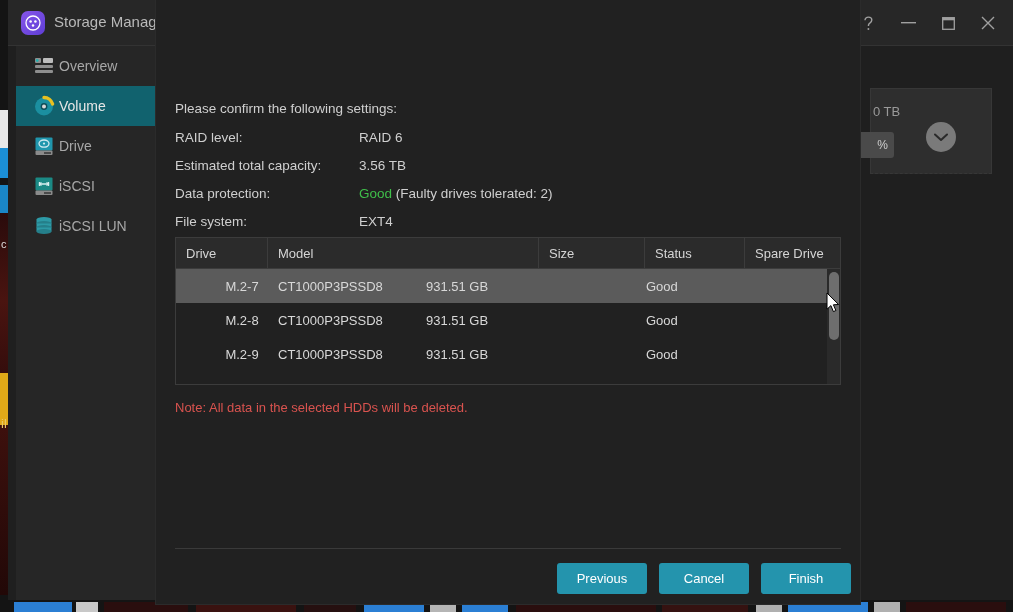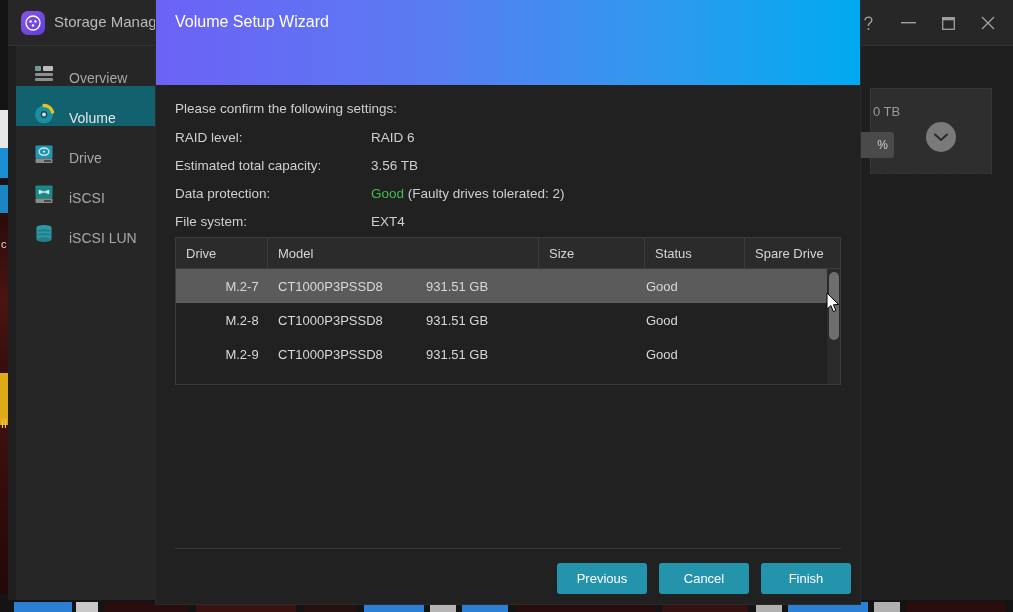--- a/index.html
+++ b/index.html
@@ -63,22 +63,22 @@
     color: #a0a0a0; font-size: 15px; line-height: 1;
   }
   .win-btn svg { display: block; }
 
   
   .sidebar {
     position: absolute; left: 8px; top: 46px; width: 152px; height: 554px;
     background: #262626;
   }
   .side-item {
-    position: relative; height: 40px; display: flex; align-items: flex-end;
-    padding-left: 16px; gap: 13px;
+    position: relative; height: 40px; display: flex; align-items: center;
+    padding-left: 16px; gap: 3px;
   }
   .side-item.active { background: #11626e; }
   .side-label { font-size: 14px; color: #a7a7a7; white-space: nowrap; }
   .side-item.active .side-label { color: #e6e6e6; }
   .side-ico { width: 24px; height: 24px; flex: 0 0 24px; }
   .side-ico svg { display: block; }
 
   
   .bg-card {
     position: absolute; left: 862px; top: 88px; width: 122px; height: 86px;
@@ -112,21 +112,21 @@
     font-size: 16px; color: #ffffff;
   }
   .dlg-body { position: absolute; left: 0; top: 85px; width: 704px; height: 572px; }
 
   .confirm-line {
     position: absolute; left: 19px; top: 16px;
     font-size: 13.5px; color: #cfcfcf;
   }
   .spec-row { position: absolute; left: 19px; height: 22px; font-size: 13.5px; }
   .spec-label { position: absolute; left: 0; color: #cfcfcf; white-space: nowrap; }
-  .spec-value { position: absolute; left: 196px; color: #cfcfcf; white-space: nowrap; }
+  .spec-value { position: absolute; left: 184px; color: #cfcfcf; white-space: nowrap; }
   .spec-value .good { color: #3fbf4a; }
 
   
   .tbl-wrap {
     position: absolute; left: 19px; top: 152px; width: 666px; height: 148px;
     border: 1px solid #3c3c3c; overflow: hidden; background: #212121;
   }
   .tbl-head {
     position: relative; height: 31px; background: #2b2b2b;
     border-bottom: 1px solid #3c3c3c; display: flex;
@@ -327,23 +327,20 @@
     <div class="bg-pct">%</div>
     <div class="bg-chevron">
       <svg width="14" height="9" viewBox="0 0 14 9">
         <path d="M1 1.5 L7 7 L13 1.5" fill="none" stroke="#2a2a2a" stroke-width="2" stroke-linecap="round" stroke-linejoin="round"></path>
       </svg>
     </div>
   </div>
 
   <div class="dialog">
 
-    <div class="dlg-header">
-      <div class="dlg-title">Volume Setup Wizard</div>
-    </div>
 
     <div class="dlg-body">
 
       <div class="confirm-line">Please confirm the following settings:</div>
 
       <div class="spec-row" style="top:45px;">
         <span class="spec-label">RAID level:</span>
         <span class="spec-value">RAID 6</span>
       </div>
 
@@ -396,20 +393,21 @@
             <span class="td td-size">931.51 GB</span>
             <span class="td td-status">Good</span>
           </div>
         </div>
 
         <div class="scroll-track">
           <div class="scroll-thumb"></div>
         </div>
       </div>
 
+      <div class="note">Note: All data in the selected HDDs will be deleted.</div>
 
       <div class="foot-divider"></div>
 
       <div class="foot-buttons">
         <button class="btn">Previous</button>
         <button class="btn">Cancel</button>
         <button class="btn">Finish</button>
       </div>
     </div>
   </div>

